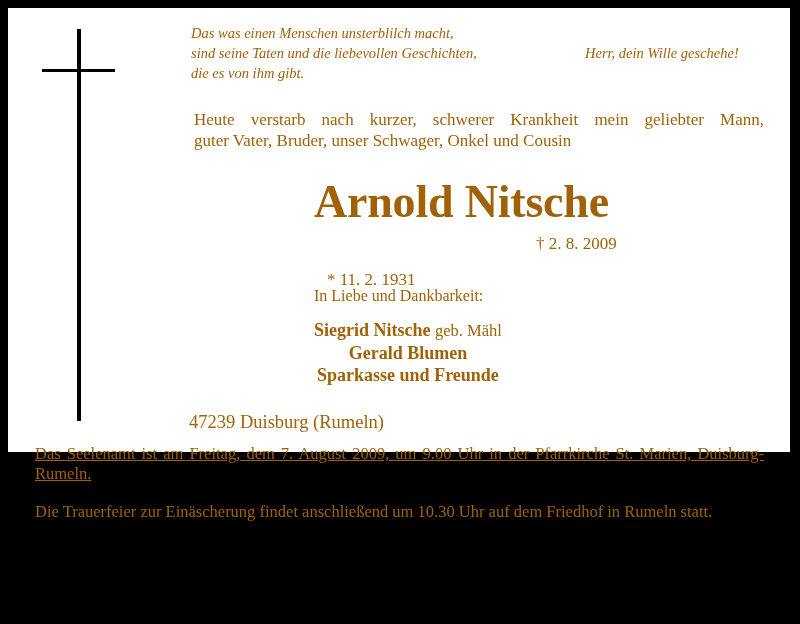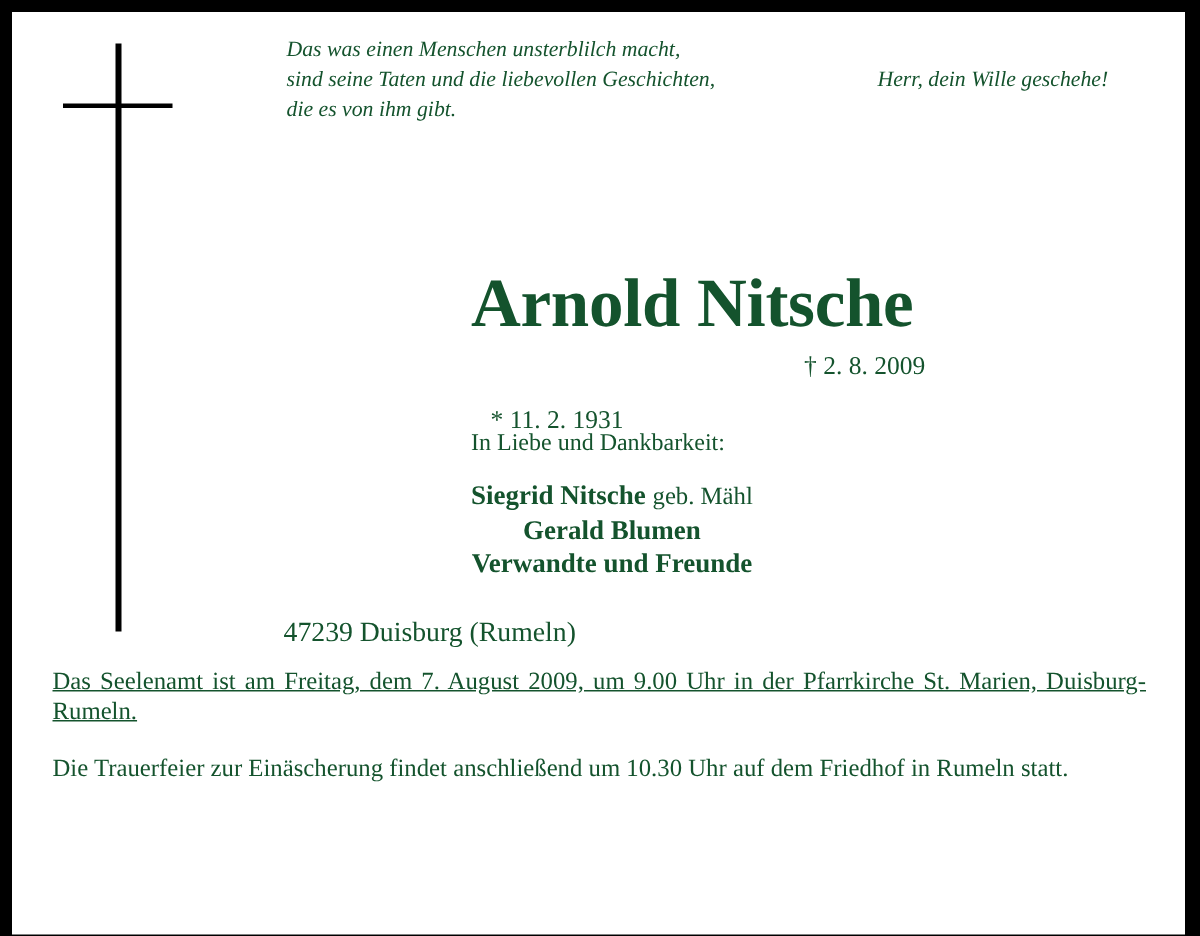--- a/index.html
+++ b/index.html
@@ -1,19 +1,19 @@
 <!DOCTYPE html>
 <html><head>
 <meta charset="utf-8">
 <style>
   html, body { margin: 0; padding: 0; }
   body { width: 800px; height: 624px; background: #000; overflow: hidden; }
   .sheet {
-    position: absolute; left: 8px; top: 8px; width: 782px; height: 615px;
-    background: #fff; color: #14532d;
+    position: absolute; left: 8px; top: 8px; width: 782px; height: 444px;
+    background: #fff; color: #a16207;
     font-family: "Liberation Serif", "DejaVu Serif", serif;
   }
   .abs { position: absolute; }
   .cross-v { position: absolute; left: 69px; top: 21px; width: 4px; height: 392px; background: #000; }
   .cross-h { position: absolute; left: 34px; top: 61px; width: 73px; height: 3px; background: #000; }
   .quote-left { left: 183px; top: 15px; font-style: italic; font-size: 14.5px; line-height: 20px; width: 360px; }
   .quote-right { left: 577px; top: 35px; font-style: italic; font-size: 14.5px; line-height: 20px; }
   .intro { left: 186px; top: 101px; width: 570px; font-size: 17px; line-height: 21px; text-align: justify; text-align-last: left; }
   .intro .l1 { display: block; text-align: justify; text-align-last: justify; }
   .name { left: 306px; top: 167px; font-size: 46px; font-weight: bold; line-height: 54px; letter-spacing: -0.2px; }
@@ -40,34 +40,38 @@
   </div>
 
   <div class="abs quote-left">
     <div>Das was einen Menschen unsterblilch macht,</div>
     <div>sind seine Taten und die liebevollen Geschichten,</div>
     <div>die es von ihm gibt.</div>
   </div>
 
   <div class="abs quote-right">Herr, dein Wille geschehe!</div>
 
+  <div class="abs intro">
+    <span class="l1">Heute verstarb nach kurzer, schwerer Krankheit mein geliebter Mann,</span>
+    <span>guter Vater, Bruder, unser Schwager, Onkel und Cousin</span>
+  </div>
 
   <div class="abs name">Arnold Nitsche</div>
   <div class="abs birth">* 11. 2. 1931</div>
   <div class="abs death">† 2. 8. 2009</div>
 
   <div class="abs thanks">In Liebe und Dankbarkeit:</div>
 
   <div class="abs family">
     <div>
       <span class="b">Siegrid Nitsche</span>
       <span class="n">geb. Mähl</span>
     </div>
     <div class="b">Gerald Blumen</div>
-    <div class="b">Verwandte und Freunde</div>
+    <div class="b">Sparkasse und Freunde</div>
   </div>
 
   <div class="abs city">47239 Duisburg (Rumeln)</div>
 
   <div class="abs p p1">Das Seelenamt ist am Freitag, dem 7. August 2009, um 9.00 Uhr in der Pfarrkirche St. Marien, Duisburg-Rumeln.</div>
   <div class="abs p p2">Die Trauerfeier zur Einäscherung findet anschließend um 10.30 Uhr auf dem Friedhof in Rumeln statt.</div>
 
 </div>
 
 </body></html>

